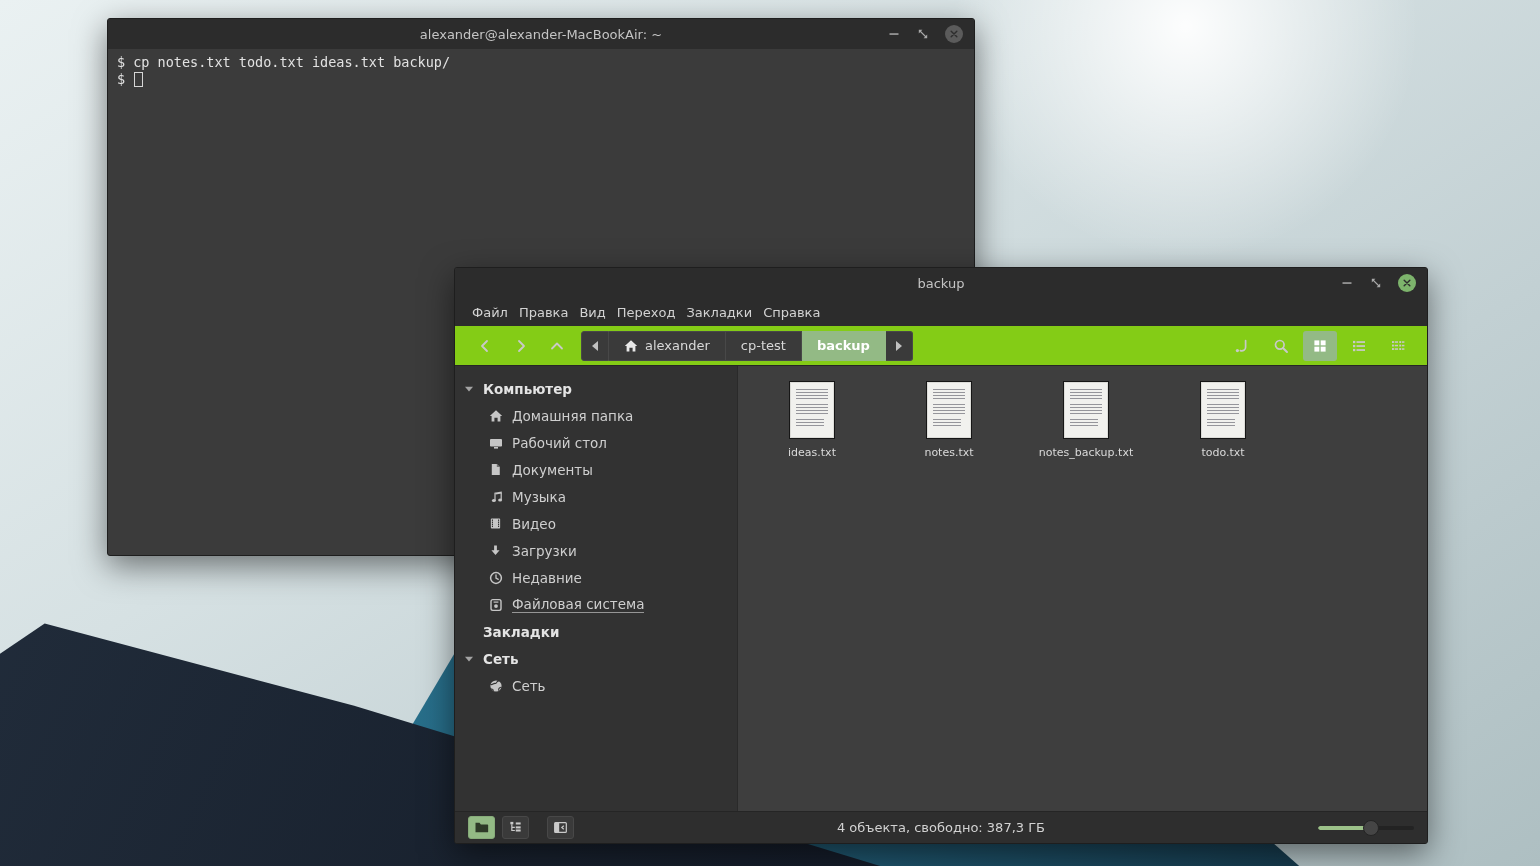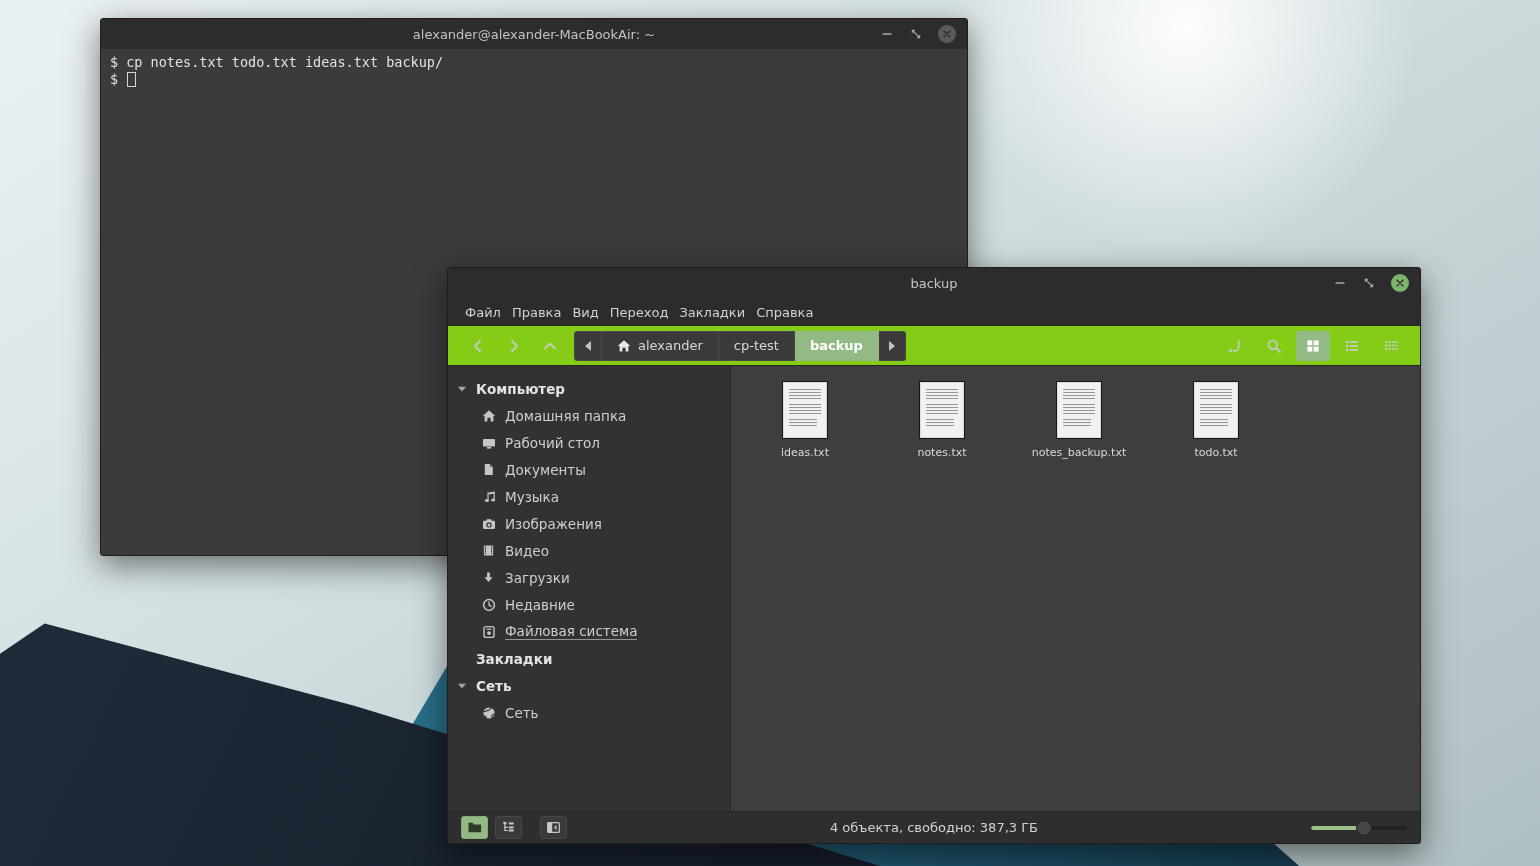--- a/index.html
+++ b/index.html
@@ -16,21 +16,21 @@
   .wp-teal {
     background: linear-gradient(100deg, #2f7e9a 12%, #23647f 45%, #173c4f 85%, #122c3b 100%);
     clip-path: polygon(31% 71%, 61.5% 64%, 85% 101%, 14% 122%);
   }
   .wp-navy {
     background: linear-gradient(115deg, #24303f 0%, #19222f 45%, #0d1220 100%);
     clip-path: polygon(0% 75.5%, 2.9% 72%, 23% 81.5%, 59% 101%, 0% 101%);
   }
 
   .window { position:absolute; border:1px solid #1e1e1e; border-radius:3px;
-            box-shadow:0 10px 32px rgba(0,0,0,.5); display:flex; flex-direction:column; overflow:hidden; }
+            box-shadow:0 10px 32px rgba(0,0,0,.5); display:flex; flex-direction:column; overflow:hidden;margin-left:7px; }
   .titlebar { height:30px; background:#2c2c2c; position:relative; display:flex; align-items:center; flex:none; }
   .win-title { position:absolute; left:0; right:0; text-align:center; color:#c4c4c4; font-size:13px; pointer-events:none; }
   .win-btns { margin-left:auto; display:flex; align-items:center; gap:15px; padding-right:11px; position:relative; }
   .win-btn { display:flex; align-items:center; justify-content:center; color:#a9a9a9; width:14px; height:14px; }
   .win-btn.circle { width:18px; height:18px; border-radius:50%; }
   .circle.term-close { background:#5b5b5b; }
   .circle.fm-close { background:#7db46c; }
 
   
   .term-window { left:100px; top:18px; width:868px; height:538px; background:#3b3b3b; }
@@ -331,31 +331,20 @@
                   <rect x="11.6" y="3" width="1.2" height="6.8"></rect>
                   <ellipse cx="4.9" cy="10.6" rx="2" ry="1.5"></ellipse>
                   <ellipse cx="11.1" cy="9.9" rx="2" ry="1.5"></ellipse>
                 </g>
               </svg>
             </span>
             <span class="sb-label">Музыка</span>
           </div>
           <div class="sb-item">
             <span class="icon-wrap sb-icon" style="display: flex;">
-              <svg viewBox="0 0 14 14" width="14" height="14">
-                <rect x="1" y="3.8" width="12" height="8.2" rx="1.2" fill="currentColor"></rect>
-                <rect x="4.4" y="2.2" width="5.2" height="2.4" rx="0.8" fill="currentColor"></rect>
-                <circle cx="7" cy="7.9" r="2.7" fill="#323232"></circle>
-                <circle cx="7" cy="7.9" r="1.5" fill="currentColor"></circle>
-              </svg>
-            </span>
-            <span class="sb-label">Изображения</span>
-          </div>
-          <div class="sb-item">
-            <span class="icon-wrap sb-icon" style="display: flex;">
               <svg viewBox="0 0 14 14" width="13" height="13">
                 <rect x="2" y="1.6" width="10" height="10.8" rx="1" fill="currentColor"></rect>
                 <g fill="#323232">
                   <rect x="3.1" y="2.7" width="1.2" height="1.5"></rect>
                   <rect x="3.1" y="4.9" width="1.2" height="1.5"></rect>
                   <rect x="3.1" y="7.1" width="1.2" height="1.5"></rect>
                   <rect x="3.1" y="9.3" width="1.2" height="1.5"></rect>
                   <rect x="9.7" y="2.7" width="1.2" height="1.5"></rect>
                   <rect x="9.7" y="4.9" width="1.2" height="1.5"></rect>
                   <rect x="9.7" y="7.1" width="1.2" height="1.5"></rect>

